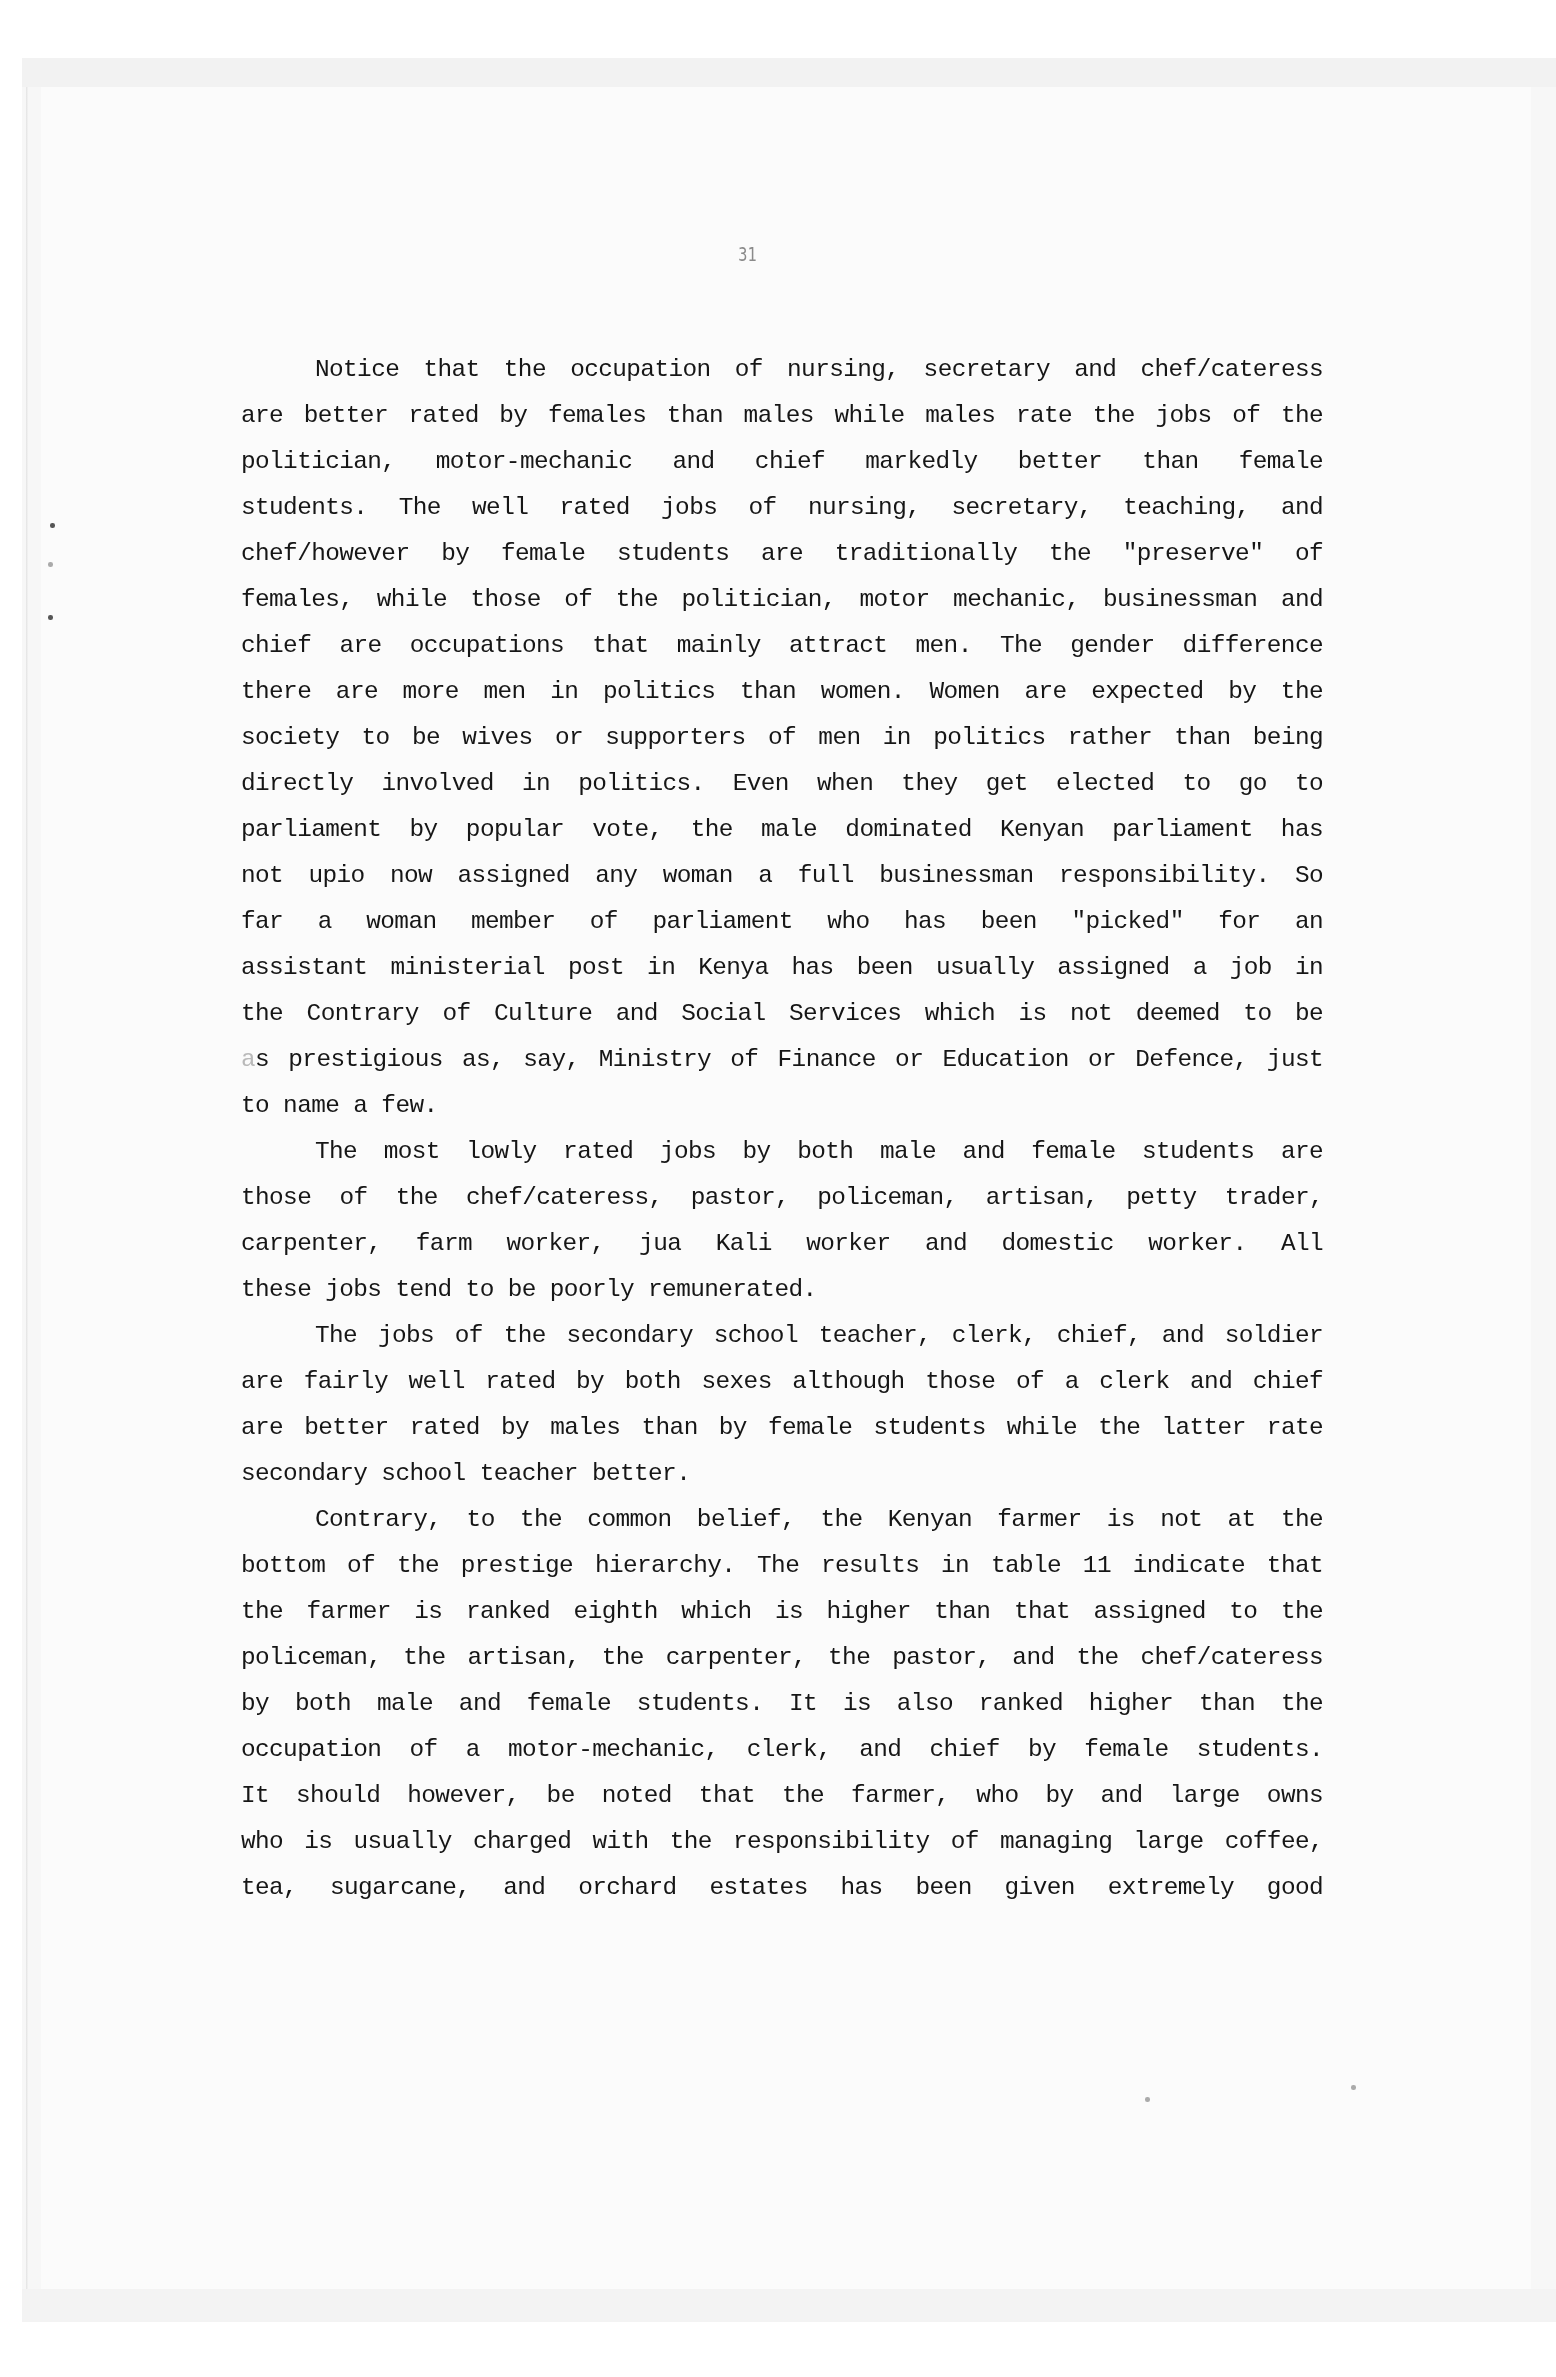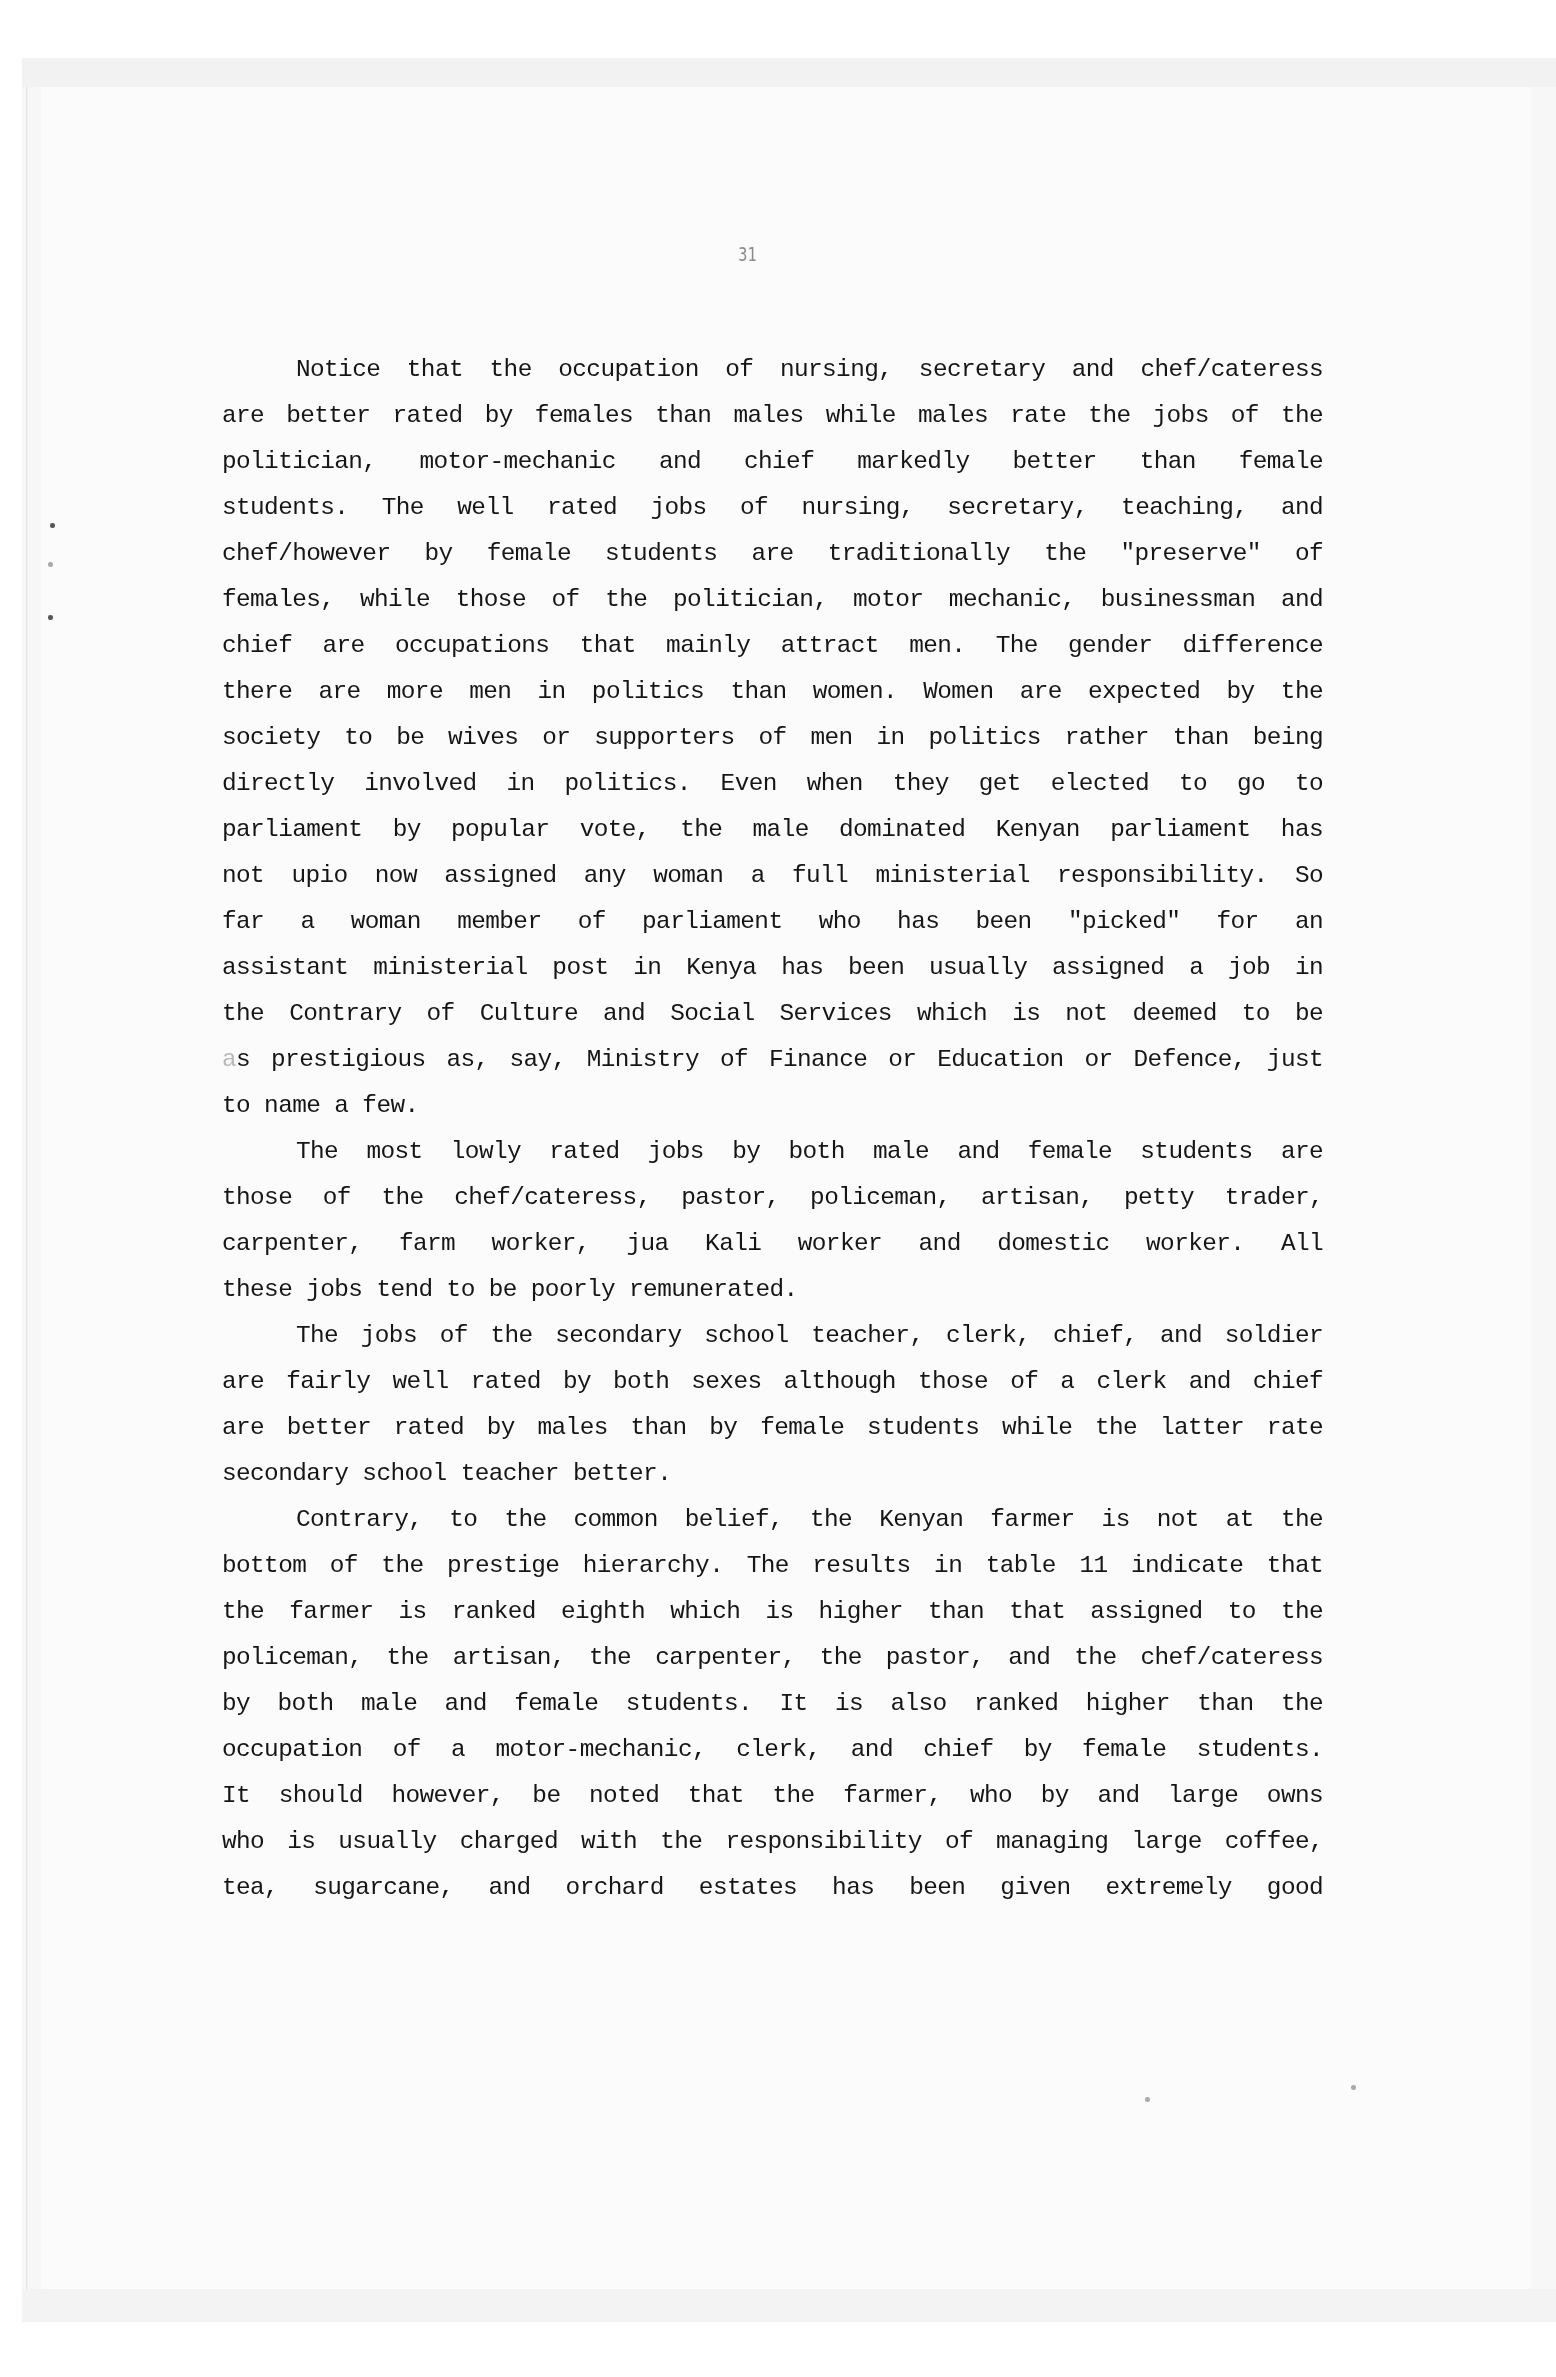--- a/index.html
+++ b/index.html
@@ -76,20 +76,21 @@
     color: #161616;
   }
   .line {
     display: block;
     height: 46px;
     line-height: 46px;
     white-space: nowrap;
     text-align: justify;
     text-align-last: justify;
     letter-spacing: -0.6px;
+    margin-left: 19px;
   }
   .line.indent { padding-left: 74px; }
   .line.last { text-align-last: left; }
   .faded { color: #b9b9b9; }
 </style>
 </head>
 <body>
 
 <div class="scan">
   <div class="scan-top-band"></div>
@@ -113,21 +114,21 @@
     <span class="line">are better rated by females than males while males rate  the jobs of the</span>
     <span class="line">politician, motor-mechanic and chief markedly better than  female</span>
     <span class="line">students.  The well rated jobs of nursing, secretary, teaching, and</span>
     <span class="line">chef/however by female students are traditionally  the "preserve" of</span>
     <span class="line">females, while those of the politician, motor  mechanic, businessman and</span>
     <span class="line">chief are occupations that mainly attract men.  The gender difference</span>
     <span class="line">there are more men in politics than women.  Women are expected by the</span>
     <span class="line">society to be wives or  supporters of men in politics rather than being</span>
     <span class="line">directly involved  in politics.  Even when they get elected to go to</span>
     <span class="line">parliament by  popular vote, the male dominated Kenyan parliament has</span>
-    <span class="line">not upio now assigned any woman a full ministerial responsibility.  So</span>
+    <span class="line">not upio now assigned any woman a full businessman responsibility.  So</span>
     <span class="line">far a  woman member of  parliament who has been "picked" for an</span>
     <span class="line">assistant ministerial post in Kenya has been usually assigned a job in</span>
     <span class="line">the Contrary of Culture and Social Services which is not deemed to be</span>
     <span class="line"><span class="faded">a</span><span>s prestigious as, say, Ministry of Finance or Education or Defence, just</span></span>
     <span class="line last">to name a few.</span>
   </div>
 
   <div class="paragraph">
     <span class="line indent">The most lowly rated jobs by both male and female students  are</span>
     <span class="line">those of the chef/cateress, pastor, policeman, artisan, petty  trader,</span>

